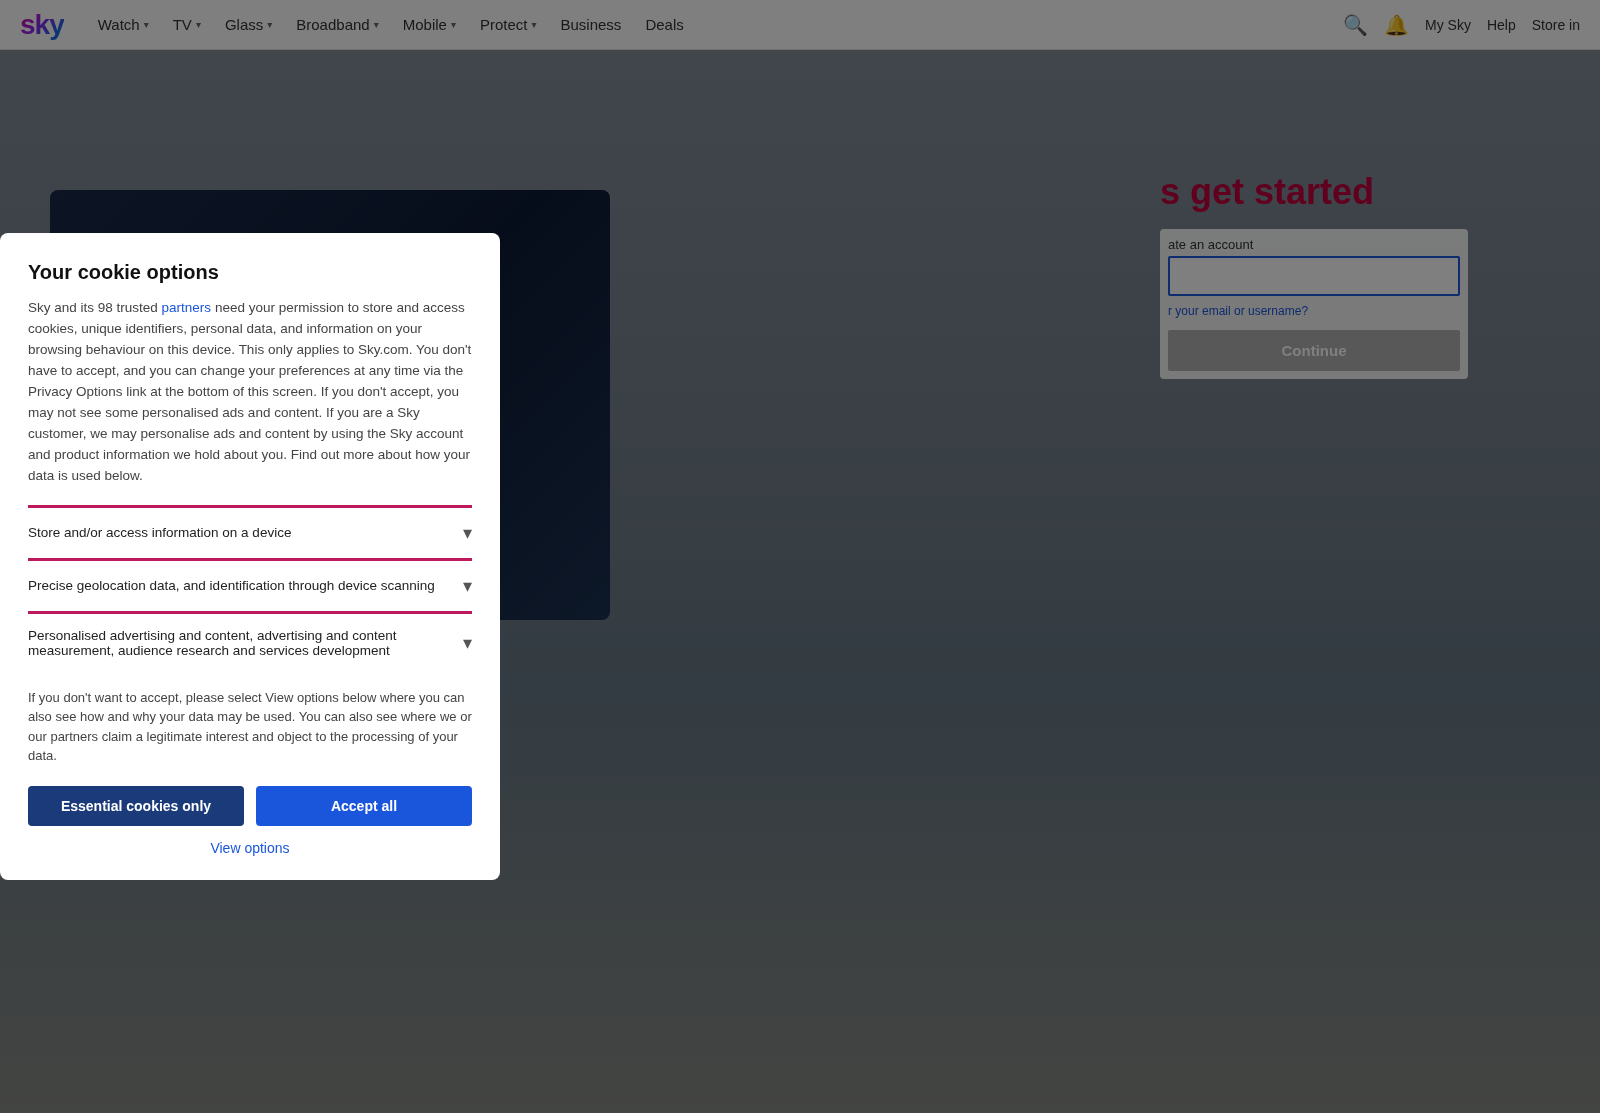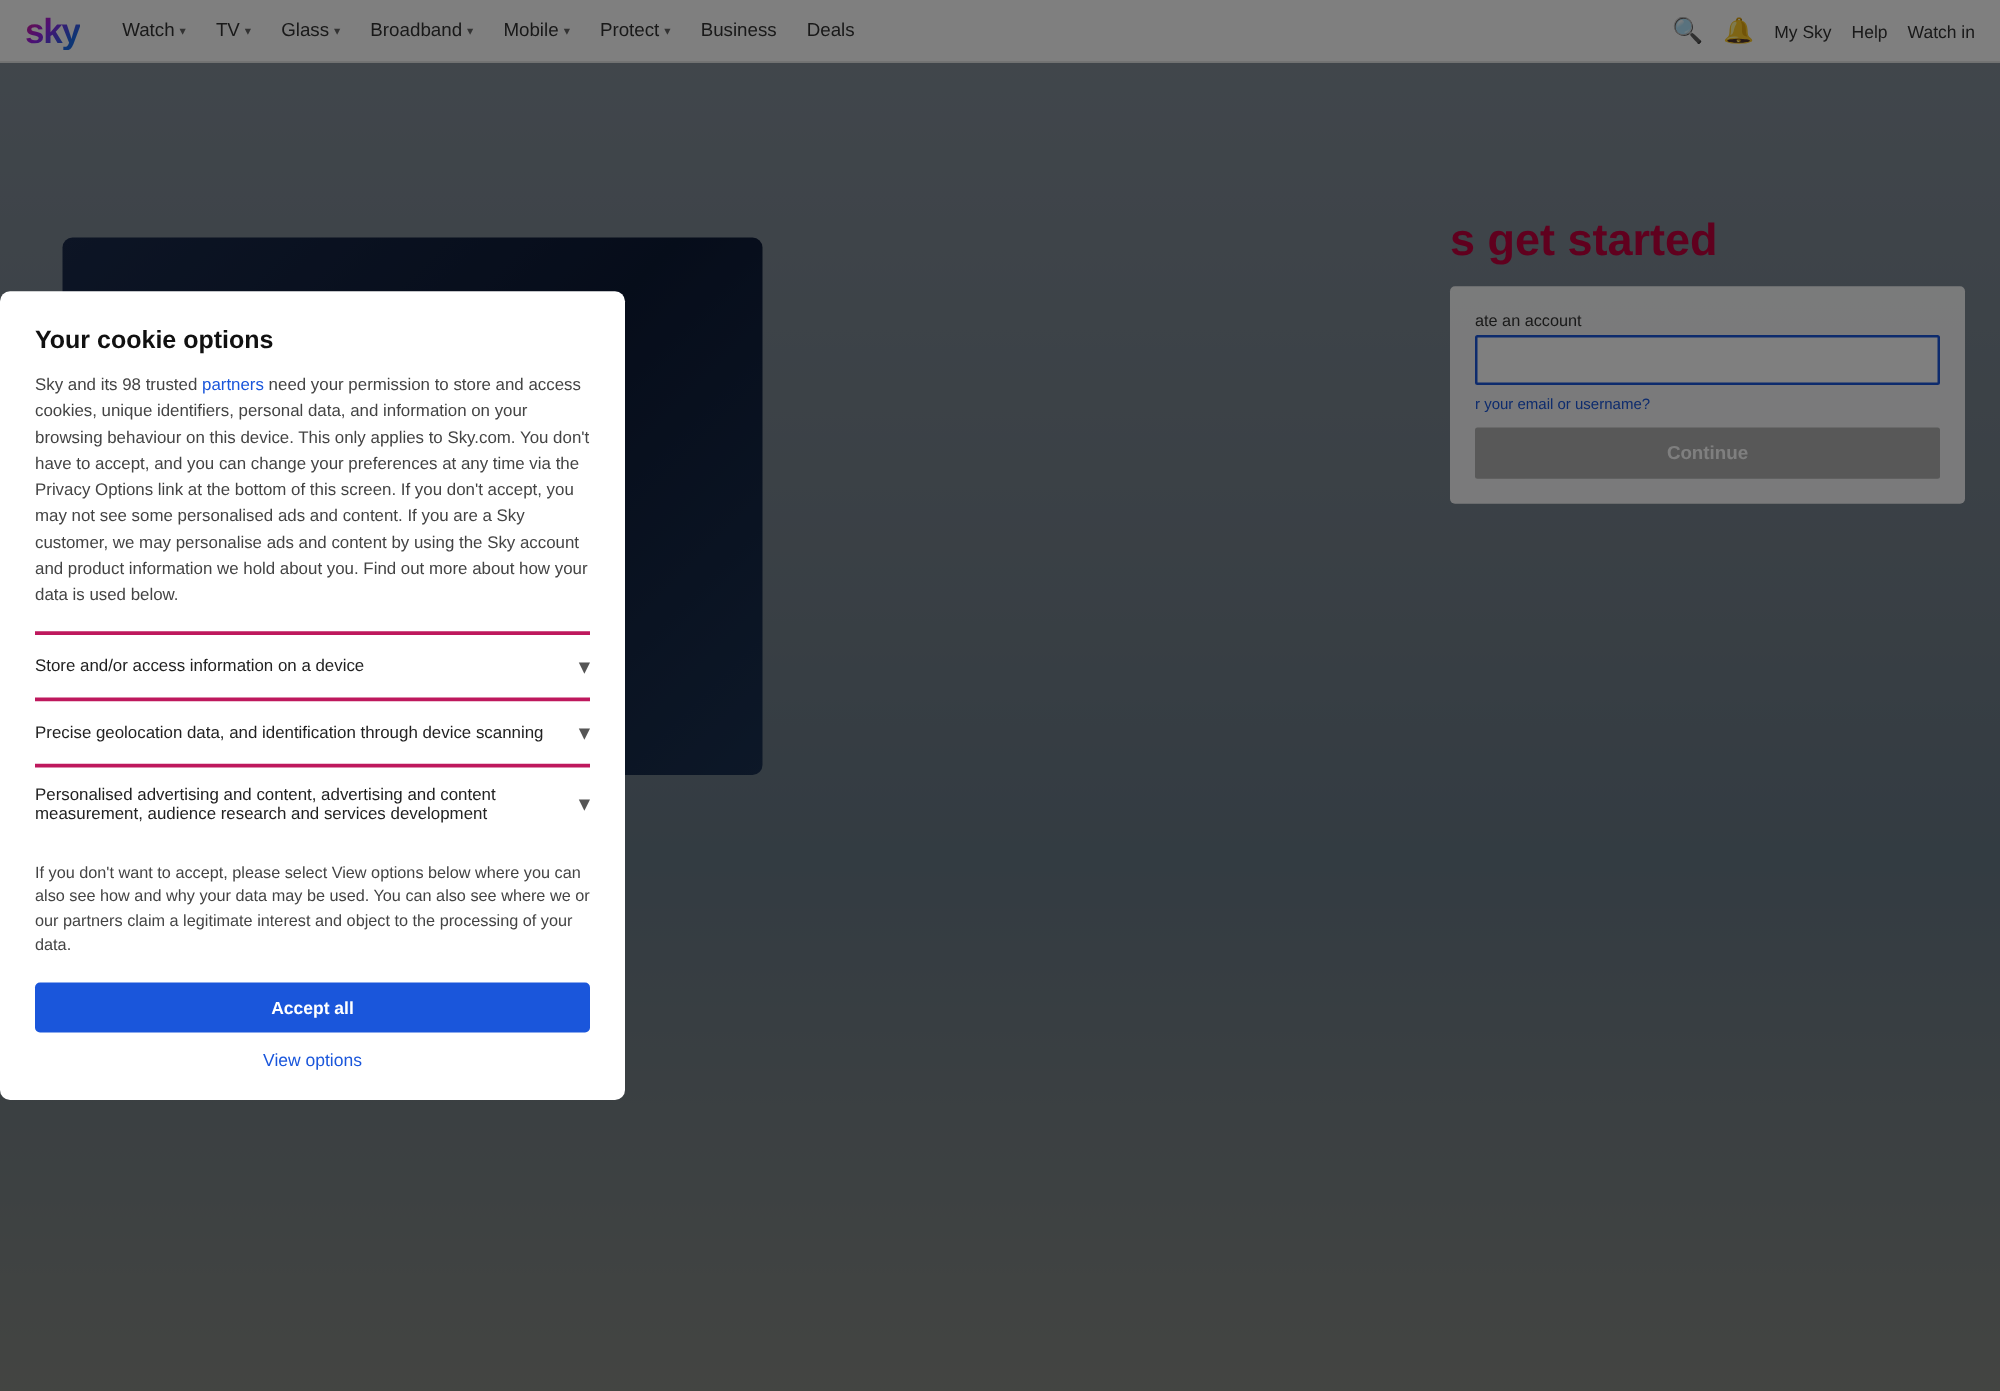--- a/index.html
+++ b/index.html
@@ -87,23 +87,23 @@
       top: 120px;
       width: 380px;
     }
     .hero-title {
       font-size: 36px; color: #c0003c;
       font-weight: 900; line-height: 1.2;
       margin-bottom: 16px;
     }
     .sign-in-form {
       background: rgba(255,255,255,0.92);
-      padding: 20px;
+      padding: 8px;
       border-radius: 4px;
-      width: 412px;
+      width: 308px;
     }
     .sign-in-label { font-size: 13px; color: #333; margin-bottom: 4px; }
     .sign-in-input {
       width: 100%; padding: 10px 12px;
       border: 2px solid #1a56db; border-radius: 2px;
       font-size: 14px; outline: none; margin-bottom: 8px;
     }
     .forgot-link { font-size: 12px; color: #1a56db; cursor: pointer; display: block; margin-bottom: 12px; }
     .continue-btn {
       width: 100%; padding: 12px;
@@ -215,21 +215,21 @@
     </a>
     <a class="nav-plain">
       <span>Deals</span>
     </a>
   </div>
   <div class="nav-right">
     <span class="nav-icon">🔍</span>
     <span class="nav-icon">🔔</span>
     <span class="nav-text-link">My Sky</span>
     <span class="nav-text-link">Help</span>
-    <span class="nav-text-link">Watch in</span>
+    <span class="nav-text-link">Store in</span>
   </div>
 </nav>
 
 <div class="page-bg">
   <div class="page-overlay"></div>
 
   <div class="bg-visual">
     <div class="tv-screen">
       <div class="tv-jellyfish"></div>
     </div>
@@ -269,18 +269,19 @@
       <span class="chevron-down">▾</span>
     </div>
     <div class="cookie-section">
       <span class="cookie-section-label">Personalised advertising and content, advertising and content measurement, audience research and services development</span>
       <span class="chevron-down">▾</span>
     </div>
 
     <p class="cookie-note">If you don't want to accept, please select View options below where you can also see how and why your data may be used. You can also see where we or our partners claim a legitimate interest and object to the processing of your data.</p>
 
     <div class="cookie-buttons">
+      <button class="btn-essential">Essential cookies only</button>
       <button class="btn-accept">Accept all</button>
     </div>
 
     <a class="view-options-link">View options</a>
   </div>
 </div>
 
 </body></html>

